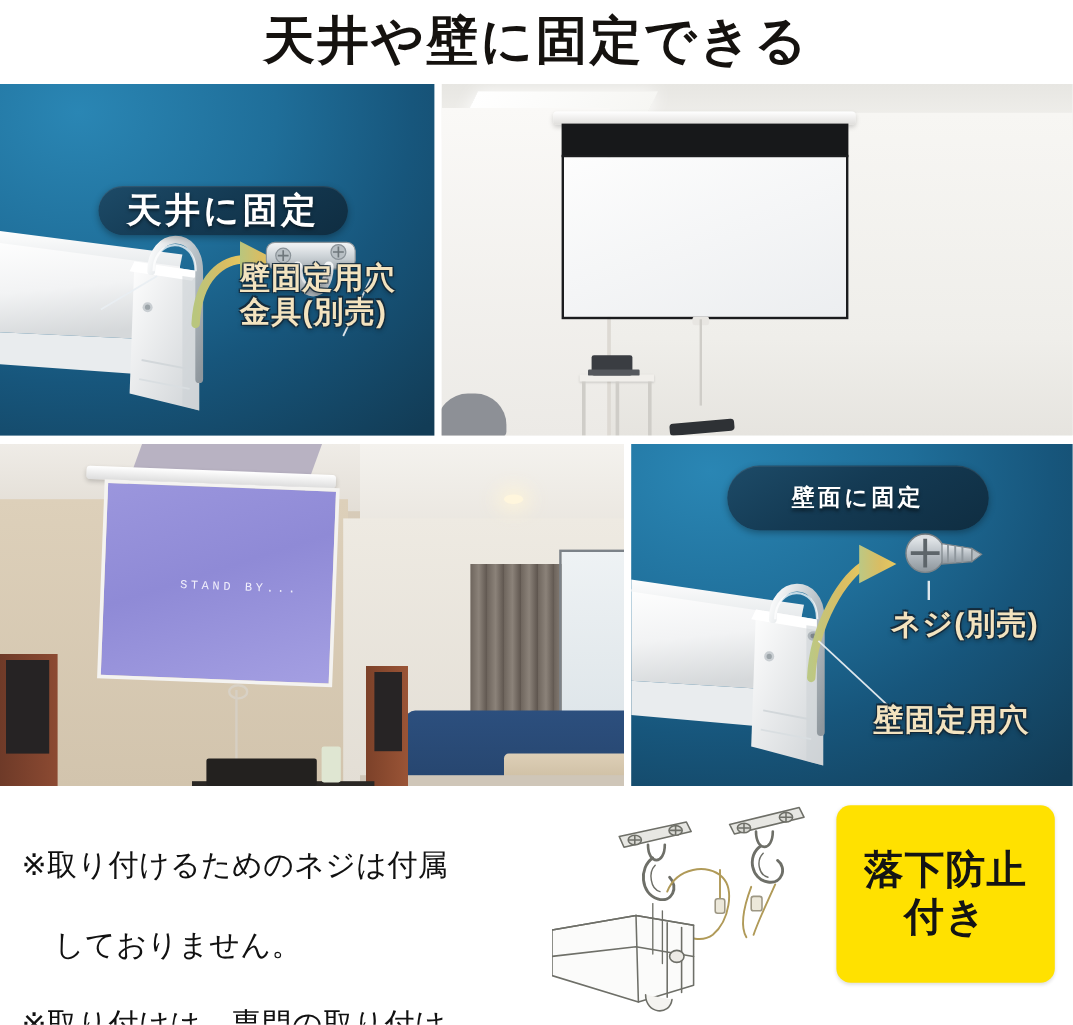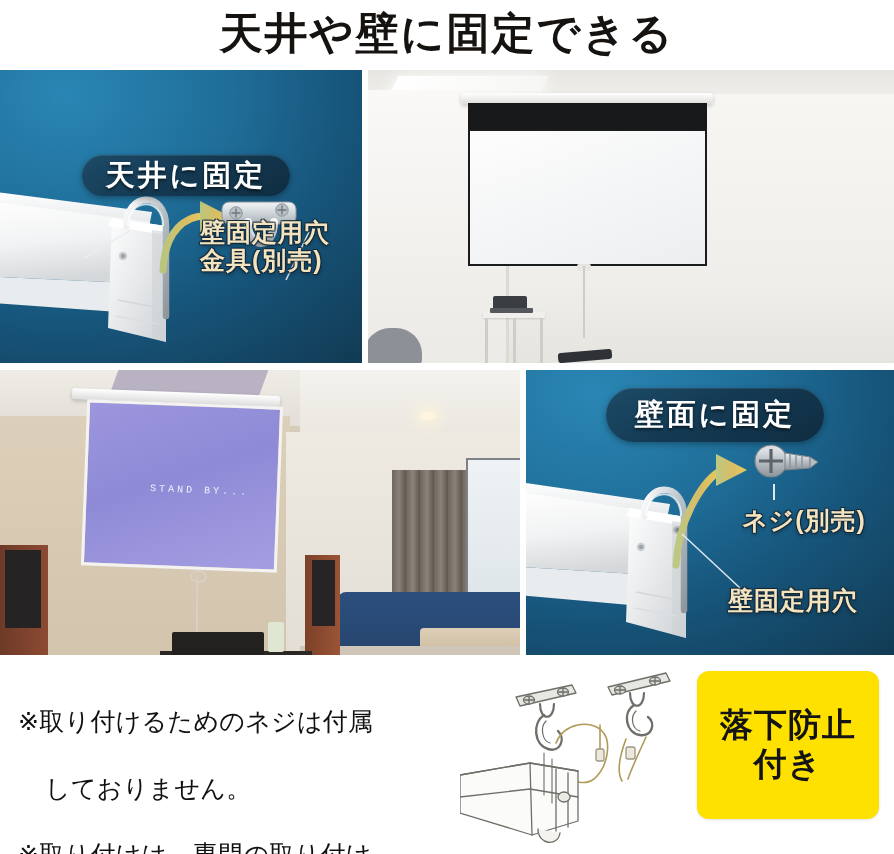--- a/index.html
+++ b/index.html
@@ -44,21 +44,21 @@
     background:linear-gradient(150deg,#1d4b68 0%,#143a53 45%,#0f2d41 100%);
     box-shadow:0 2px 6px rgba(0,0,0,.32), inset 0 1px 0 rgba(255,255,255,.09);
     display:flex;align-items:center;justify-content:center;
     color:#ffffff;
     font-family:"Liberation Serif","DejaVu Serif",serif;
     font-weight:700;
     text-shadow:0 2px 3px rgba(0,0,0,.55);
     white-space:nowrap;
   }
   .pill-tl{left:82px;top:85px;width:208px;height:41px;font-size:29px;letter-spacing:3px;}
-  .pill-br{left:80px;top:18px;width:218px;height:54px;font-size:29px;letter-spacing:3px;}
+  .pill-br{left:80px;top:18px;width:218px;height:54px;font-size:19px;letter-spacing:3px;}
 
   
   .callout{
     position:absolute;
     color:#f3e3bf;
     font-weight:700;
     font-size:25px;
     line-height:1.12;
     letter-spacing:1px;
     text-shadow:

